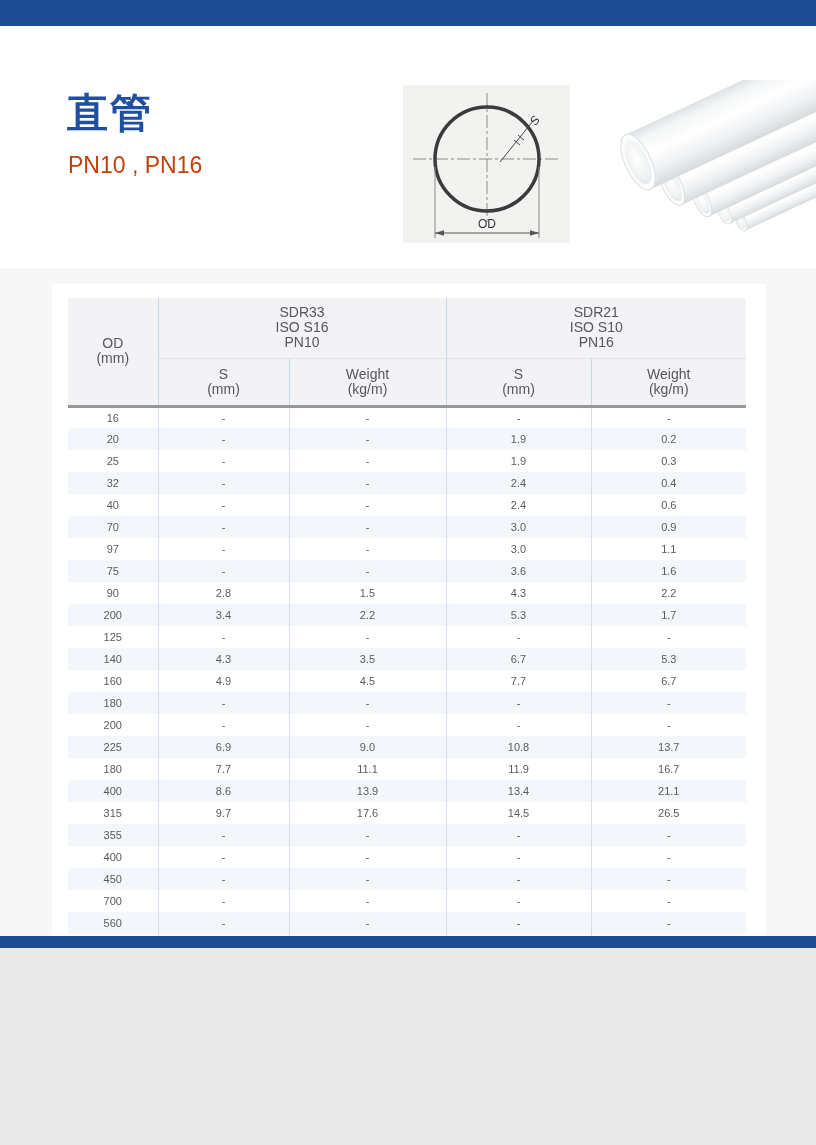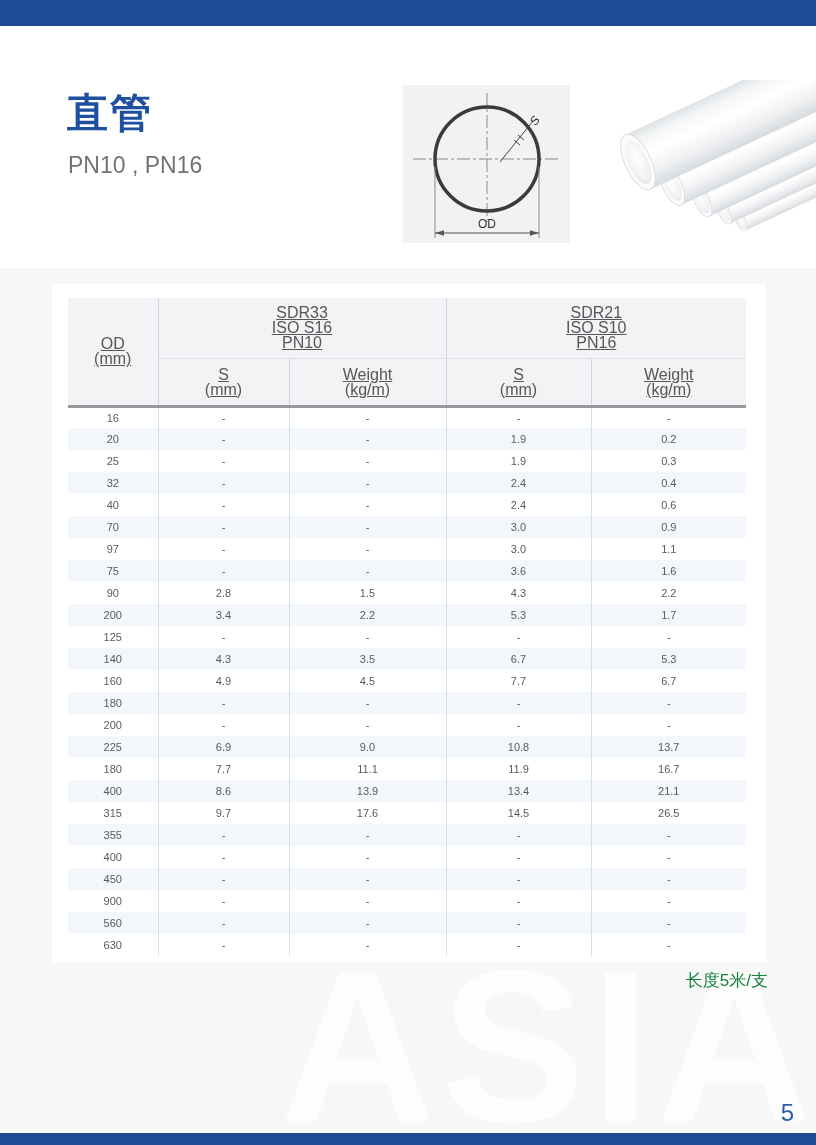--- a/index.html
+++ b/index.html
@@ -1,43 +1,43 @@
 <!DOCTYPE html>
 <html><head>
 <meta charset="utf-8">
 <style>
   * { margin:0; padding:0; box-sizing:border-box; }
   html,body { background:#e9e9e9; }
   .page {
-    position:relative; width:816px; height:1145px; margin:0 auto;
+    position:relative; width:816px; height:948px; margin:0 auto;
     background:#ffffff; overflow:hidden;
     font-family:"Liberation Sans", sans-serif;
   }
   .topbar { position:absolute; left:0; top:0; width:816px; height:26px; background:#1d4c94; }
   .bottombar { position:absolute; left:0; bottom:0; width:816px; height:12px; background:#1d4c94; z-index:6; }
 
   .title { position:absolute; left:67px; top:86px; font-size:41px; font-weight:bold; color:#1e4fa0; letter-spacing:2px; }
-  .subtitle { position:absolute; left:68px; top:152px; font-size:23px; color:#737373; }
+  .subtitle { position:absolute; left:68px; top:152px; font-size:23px; color:#c2410c; }
 
   .diagram { position:absolute; left:403px; top:85px; }
   .pipes { position:absolute; left:618px; top:80px; }
 
   .body-zone { position:absolute; left:0; top:268px; width:816px; height:877px; background:#f7f7f8; overflow:hidden; }
 
   .watermark {
     position:absolute; left:280px; top:671px; z-index:1;
     font-size:215px; line-height:1; font-weight:bold; letter-spacing:6px;
     color:#ffffff; opacity:0.78; white-space:nowrap;
   }
 
   .card { position:absolute; left:52px; top:16px; width:714px; height:678px; background:#ffffff; z-index:2; }
 
   table.spec { border-collapse:collapse; table-layout:fixed; width:678px; margin:14px 0 0 16px; }
   table.spec th, table.spec td { text-align:center; vertical-align:middle; padding:0; }
-  thead th { background:#f3f3f5; font-weight:normal; color:#56575a; font-size:16px; line-height:15px;text-decoration:underline; }
+  thead th { background:#f3f3f5; font-weight:normal; color:#56575a; font-size:14px; line-height:15px; }
   .od-th { border-bottom:3px solid #97989b; }
   .group-th { height:60px; border-left:1px solid #c9d5e8; border-bottom:1px solid #dee4ef; }
   .sub-th { height:48px; border-left:1px solid #c9d5e8; border-bottom:3px solid #97989b; }
   tbody td { height:22px; font-size:11px; color:#5a5b5e; background:transparent; }
   tbody td:nth-child(n+2) { border-left:1px solid #d6dfee; }
   tbody tr:nth-child(even) { background:#f3f6fb; }
 
   .length-note { position:absolute; right:48px; top:701px; z-index:3; font-size:17px; color:#15803d; }
   .page-number { position:absolute; right:22px; top:831px; z-index:3; font-size:24px; color:#2b5ca8; }
 </style>
@@ -307,21 +307,21 @@
               <td>-</td>
             </tr>
             <tr>
               <td>450</td>
               <td>-</td>
               <td>-</td>
               <td>-</td>
               <td>-</td>
             </tr>
             <tr>
-              <td>900</td>
+              <td>700</td>
               <td>-</td>
               <td>-</td>
               <td>-</td>
               <td>-</td>
             </tr>
             <tr>
               <td>560</td>
               <td>-</td>
               <td>-</td>
               <td>-</td>

